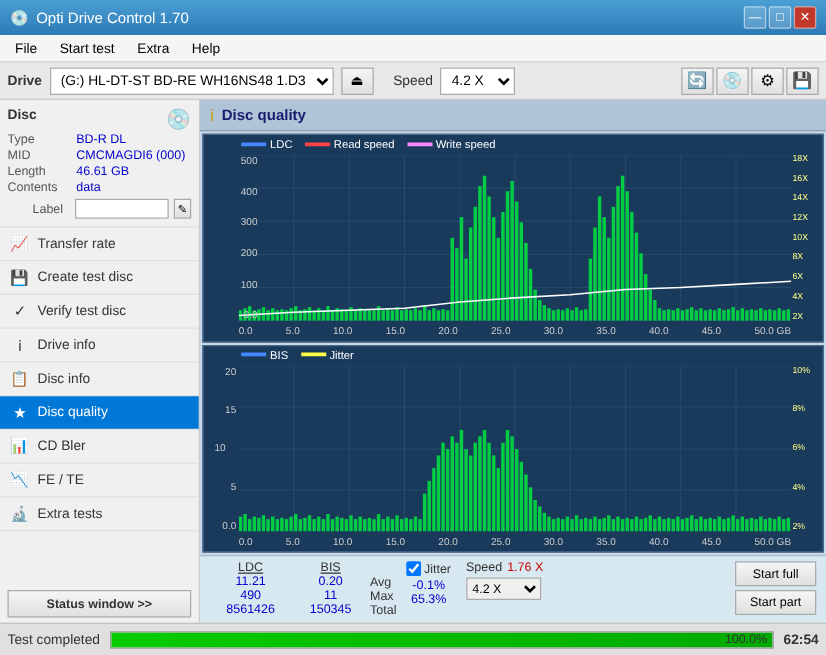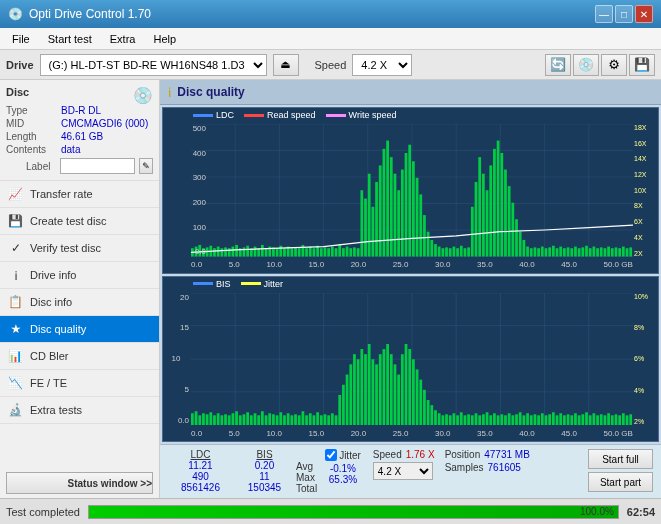--- a/index.html
+++ b/index.html
@@ -45,21 +45,21 @@
     .label-key { color: #555; font-size: 10px; min-width: 30px; }
     .label-input { height: 16px; width: 75px; border: 1px solid #aaa; font-size: 10px; padding: 0 2px; }
     .label-btn { width: 16px; height: 16px; border: 1px solid #aaa; background: linear-gradient(to bottom, #f5f5f5, #e0e0e0); cursor: pointer; font-size: 9px; display: flex; align-items: center; justify-content: center; }
 
     .nav-items { display: flex; flex-direction: column; }
     .nav-item { display: flex; align-items: center; gap: 6px; padding: 5px 8px; font-size: 11px; color: #333; cursor: pointer; border-bottom: 1px solid #e0e0e0; }
     .nav-item.active { background: #0078d7; color: white; }
     .nav-item .nav-icon { width: 16px; height: 16px; display: flex; align-items: center; justify-content: center; font-size: 12px; flex-shrink: 0; }
 
     
-    .status-btn { margin: 4px 6px; height: 22px; border: 1px solid #aaa; background: linear-gradient(to bottom, #f5f5f5, #e0e0e0); cursor: pointer; font-size: 10px; font-weight: bold; color: #333; text-align: right; line-height: 22px; }
+    .status-btn { margin: 4px 6px; height: 22px; border: 1px solid #aaa; background: linear-gradient(to bottom, #f5f5f5, #e0e0e0); cursor: pointer; font-size: 10px; font-weight: bold; color: #333; text-align: center; line-height: 22px; }
 
     
     .content { flex: 1; background: #c8d8e8; display: flex; flex-direction: column; overflow: hidden; }
     
     
     .dq-header { background: #b0c4d8; border-bottom: 1px solid #8aa0b8; padding: 3px 8px; display: flex; align-items: center; gap: 6px; }
     .dq-icon { color: #c8a000; font-size: 13px; }
     .dq-title { font-size: 12px; font-weight: bold; color: #1a1a6e; }
 
     
@@ -625,30 +625,20 @@
         <div style="display:flex;flex-direction:column;margin-left:8px;gap:2px;">
           <div style="display:flex;gap:4px;align-items:center;">
             <span style="font-size:10px;color:#333;">Speed</span>
             <span style="font-size:10px;color:#cc0000;font-weight:normal;">1.76 X</span>
           </div>
           <select style="height:18px;font-size:10px;width:60px;border:1px solid #aaa;">
             <option>4.2 X</option>
           </select>
         </div>
 
-        <div style="display:flex;flex-direction:column;margin-left:6px;gap:2px;">
-          <div style="display:flex;gap:4px;">
-            <span style="font-size:10px;color:#333;">Position</span>
-            <span style="font-size:10px;color:#0000cc;">47731 MB</span>
-          </div>
-          <div style="display:flex;gap:4px;">
-            <span style="font-size:10px;color:#333;">Samples</span>
-            <span style="font-size:10px;color:#0000cc;">761605</span>
-          </div>
-        </div>
 
         <div style="display:flex;flex-direction:column;gap:3px;margin-left:auto;">
           <button class="action-btn">Start full</button>
           <button class="action-btn">Start part</button>
         </div>
       </div>
     </div>
   </div>
 </div>
 

